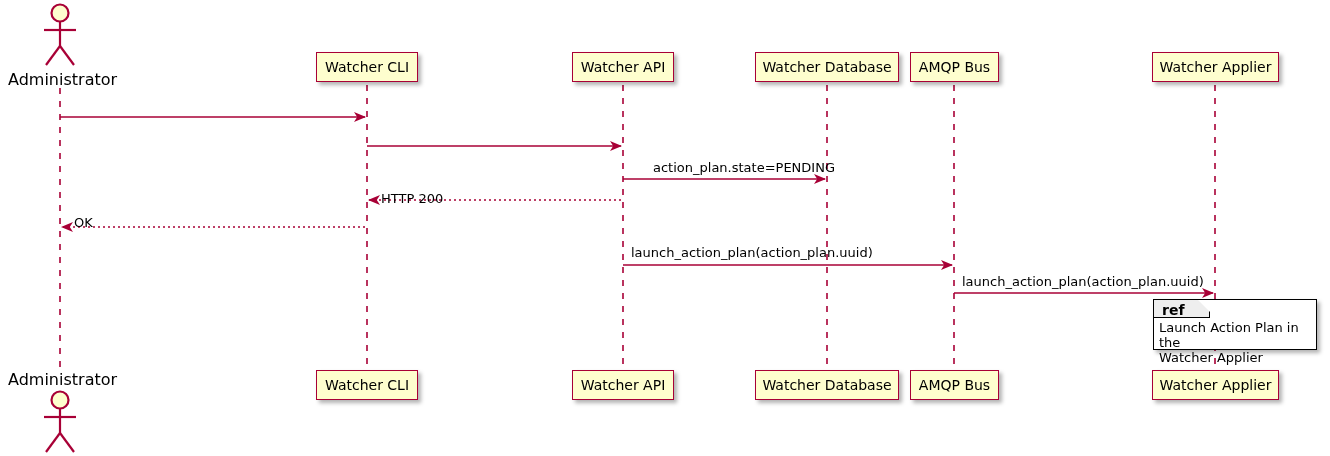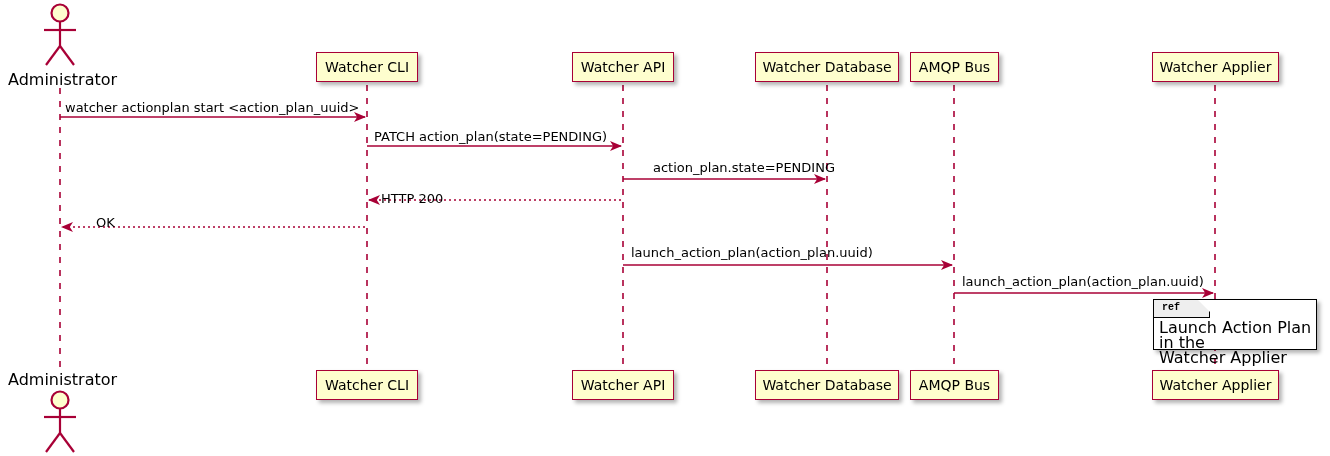--- a/index.html
+++ b/index.html
@@ -66,29 +66,28 @@
     position: absolute;
     left: 0;
     top: 0;
     box-sizing: border-box;
     background: #EEEEEE;
     border-right: 1.5px solid #000000;
     border-bottom: 1.5px solid #000000;
   }
   .ref-tab-label {
     position: absolute;
-    font-size: 10px;
+    font-size: 14px;
     font-weight: bold;
     color: #000000;
     white-space: nowrap;
-    font-family: Liberation Mono, monospace;
   }
   .ref-body {
     position: absolute;
-    font-size: 16px;
+    font-size: 13px;
     color: #000000;
     line-height: 15px;
     white-space: pre-line;
   }
 </style>
 </head>
 <body>
 
 <div id="diagram">
 
@@ -177,29 +176,27 @@
     <span>Watcher Applier</span>
   </div>
 
   <div class="actor-label" style="left:8px; top:70px;">
     <span>Administrator</span>
   </div>
   <div class="actor-label" style="left:8px; top:370px;">
     <span>Administrator</span>
   </div>
 
-  <div class="msg-label" style="left:65px; top:101px;">watcher actionplan start &lt;action_plan_uuid&gt;</div>
-
-  <div class="msg-label" style="left:374px; top:130px;">PATCH action_plan(state=PENDING)</div>
+
 
   <div class="msg-label" style="left:631px; top:161px;margin-left:22px;">action_plan.state=PENDING</div>
 
   <div class="msg-label" style="left:381px; top:192px;">HTTP 200</div>
 
-  <div class="msg-label" style="left:74px; top:216px;margin-left:22px;">OK</div>
+  <div class="msg-label" style="left:74px; top:216px;">OK</div>
 
   <div class="msg-label" style="left:631px; top:246px;">launch_action_plan(action_plan.uuid)</div>
 
   <div class="msg-label" style="left:962px; top:275px;">launch_action_plan(action_plan.uuid)</div>
 
   <div class="ref-box" style="left:1153px; top:299px; width:164px; height:51px;">
     <div class="ref-tab" style="width:56px; height:18px;
                 clip-path: polygon(0 0, 44px 0, 56px 12px, 56px 18px, 0 18px);"></div>
     <div class="ref-tab-label" style="left:8px; top:2px;">ref</div>
     <div class="ref-body" style="left:5px; top:20px; width:158px;">Launch Action Plan in the

